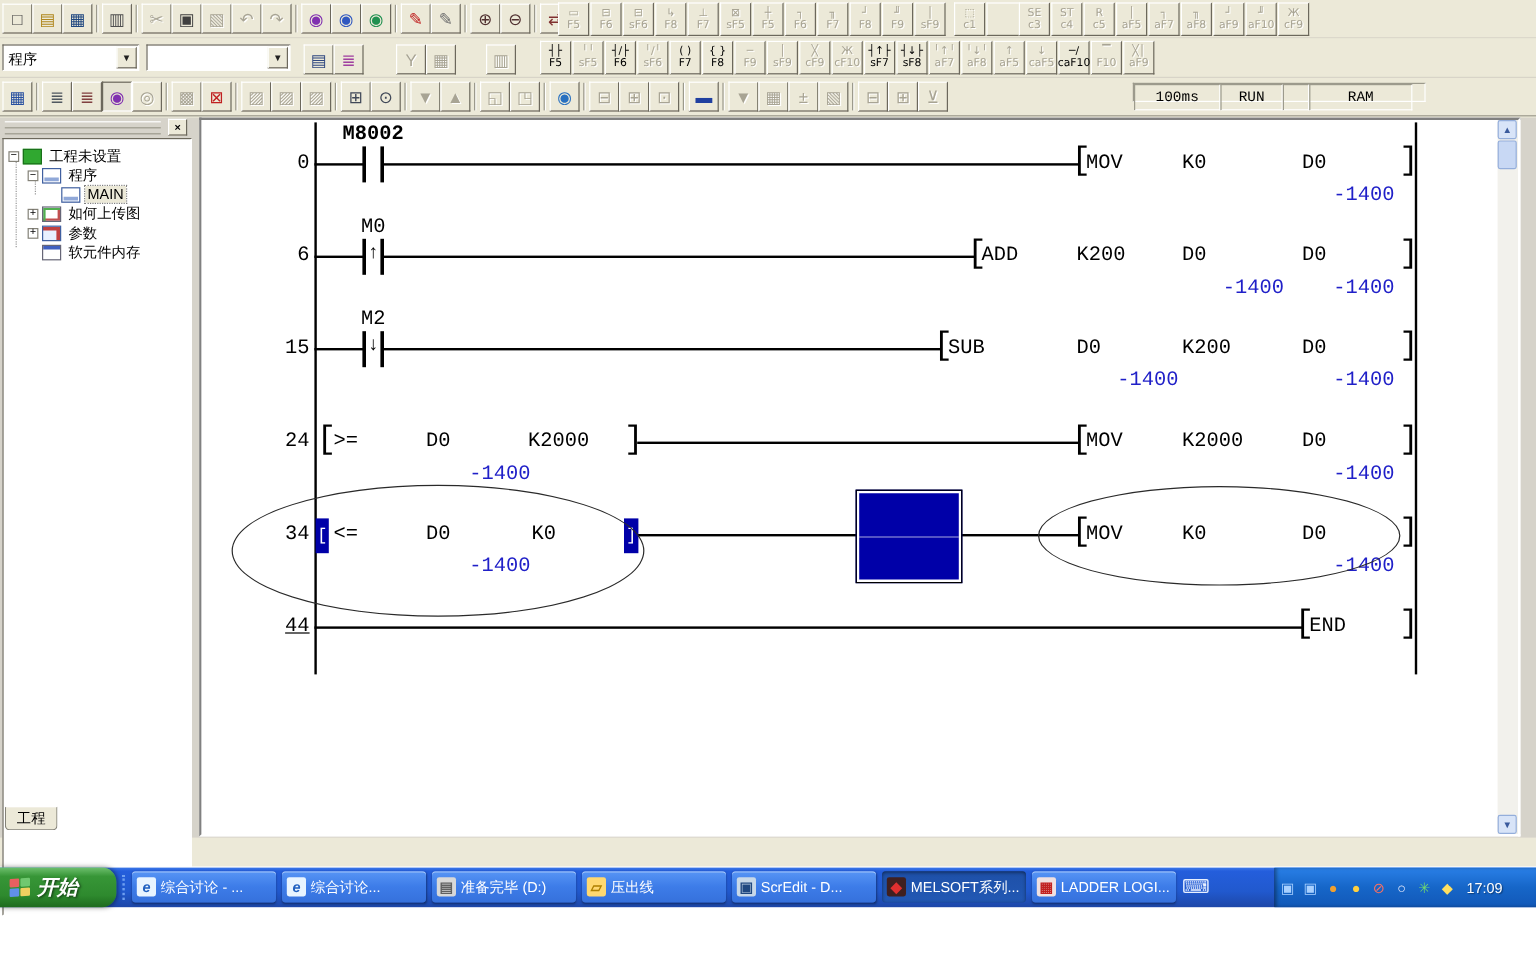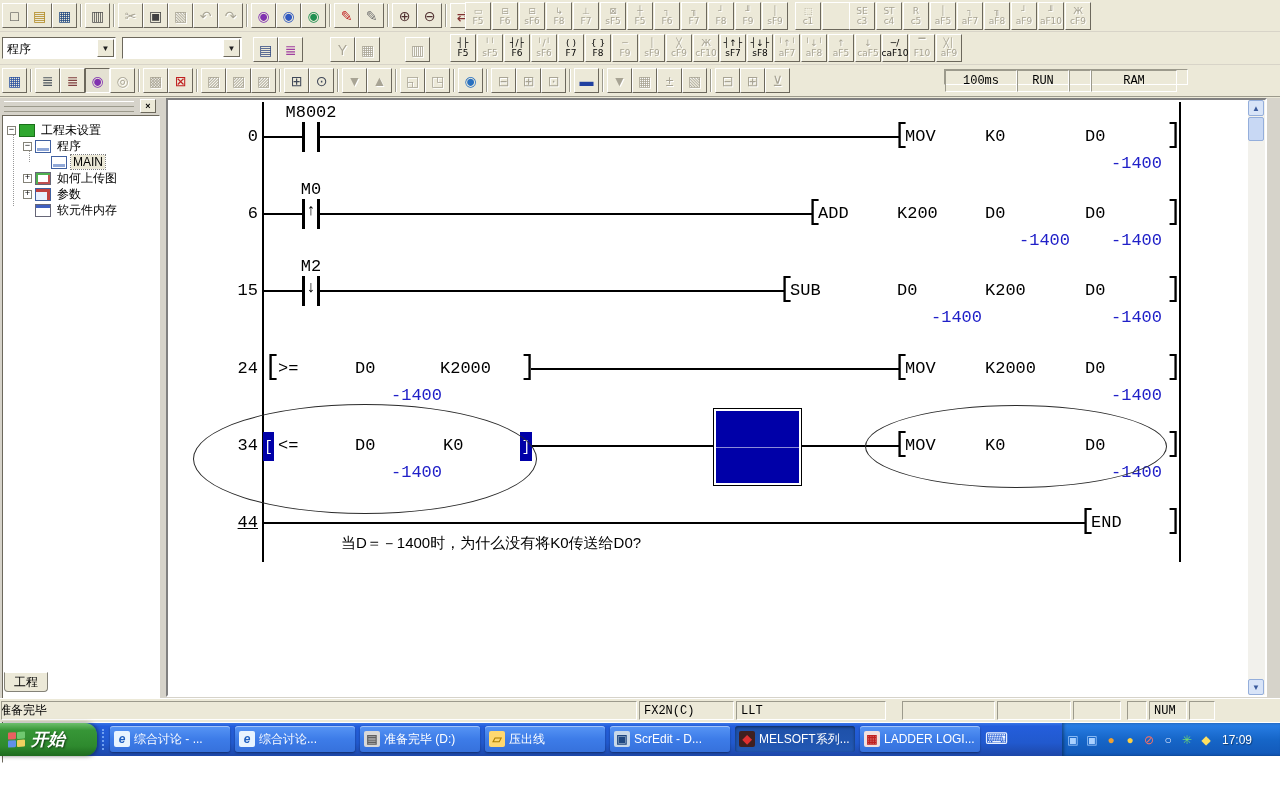--- a/index.html
+++ b/index.html
@@ -520,21 +520,21 @@
         </div>
       <div id="proj-tab">工程</div>
     </div>
     <div id="editor">
       <div id="canvas">
           <div class="rail" style="left: 94px; top: 2px; height: 460px;"></div>
           <div class="rail" style="left: 1011px; top: 2px; height: 460px;"></div>
           <div class="lad opt" style="left: 50px; top: 28px; width: 40px; text-align: right;">0</div>
           <div class="wire" style="left: 94px; top: 36px; width: 42px;"></div>
           <div class="wire" style="left: 151px; top: 36px; width: 580px;"></div>
-          <div class="lad opt" style="left: 98px; top: 4px; width: 90px; text-align: center;">M8002</div>
+          <div class="lad opt" style="left: 98px; top: 4px; width: 90px; text-align: center; font-weight: bold;">M8002</div>
           <div class="cbar" style="left: 134px; top: 22px;"></div>
           <div class="cbar" style="left: 149px; top: 22px;"></div>
           <div class="lad brk" style="left: 725px; top: 22px;">[</div>
           <div class="lad brk" style="left: 998px; top: 22px;">]</div>
           <div class="lad opt" style="left: 737px; top: 28px;">MOV</div>
           <div class="lad opt" style="left: 817px; top: 28px;">K0</div>
           <div class="lad opt" style="left: 917px; top: 28px;">D0</div>
           <div class="mon" style="left: 902px; top: 54px;">-1400</div>
           <div class="lad opt" style="left: 50px; top: 105px; width: 40px; text-align: right;">6</div>
           <div class="wire" style="left: 94px; top: 113px; width: 42px;"></div>
@@ -598,45 +598,29 @@
           <div id="cursorbox" style="left: 545px; top: 308px; width: 89px; height: 78px;">
             <div class="mid"></div>
           </div>
           <div class="lad opt" style="left: 50px; top: 414px; width: 40px; text-align: right; text-decoration: underline;">44</div>
           <div class="wire" style="left: 94px; top: 422px; width: 823px;"></div>
           <div class="lad brk" style="left: 911px; top: 408px;">[</div>
           <div class="lad brk" style="left: 998px; top: 408px;">]</div>
           <div class="lad opt" style="left: 923px; top: 414px;">END</div>
           <div class="ellipse" style="left: 25px; top: 304px; width: 344px; height: 110px;"></div>
           <div class="ellipse" style="left: 697px; top: 305px; width: 302px; height: 83px;"></div>
-          <div class="lad" style="left: 173px; top: 434px; font-family: &quot;Liberation Sans&quot;, sans-serif; font-size: 15px;">当D＝－1400时，为什么没有将K0传送给D0?</div>
         </div>
       <div class="sbar" style="right:0;top:0;width:17px;height:595px;">
         <div class="sbtn" style="top:0;">▲</div>
         <div class="sthumb" style="top:17px;height:24px;"></div>
         <div class="sbtn" style="bottom:0;">▼</div>
       </div>
     </div>
   </div>
 
-  <div id="statusbar">
-    <div id="smsg" class="scell">
-      <span>准备完毕</span>
-    </div>
-  <div class="scell" style="width: 95px;">FX2N(C)</div>
-      <div class="scell" style="width: 150px;">LLT</div>
-      <div style="width: 14px; height: 1px;"></div>
-      <div class="scell" style="width: 93px;"></div>
-      <div class="scell" style="width: 74px;"></div>
-      <div class="scell" style="width: 48px;"></div>
-      <div style="width: 4px; height: 1px;"></div>
-      <div class="scell" style="width: 20px;"></div>
-      <div class="scell" style="width: 38px;">NUM</div>
-      <div class="scell" style="width: 26px;"></div>
-    </div>
 </div>
 
 <div id="taskbar">
   <div id="startbtn">
     <span id="winflag">
       <i style="background:#E86060"></i>
         <i style="background:#70C870"></i>
       <i style="background:#6090E8"></i>
         <i style="background:#F0D060"></i>
     </span>

